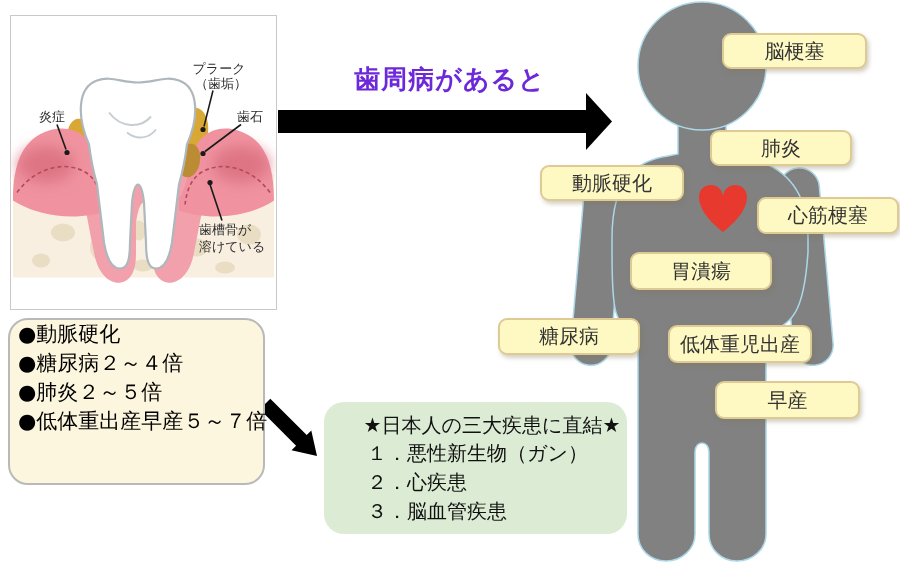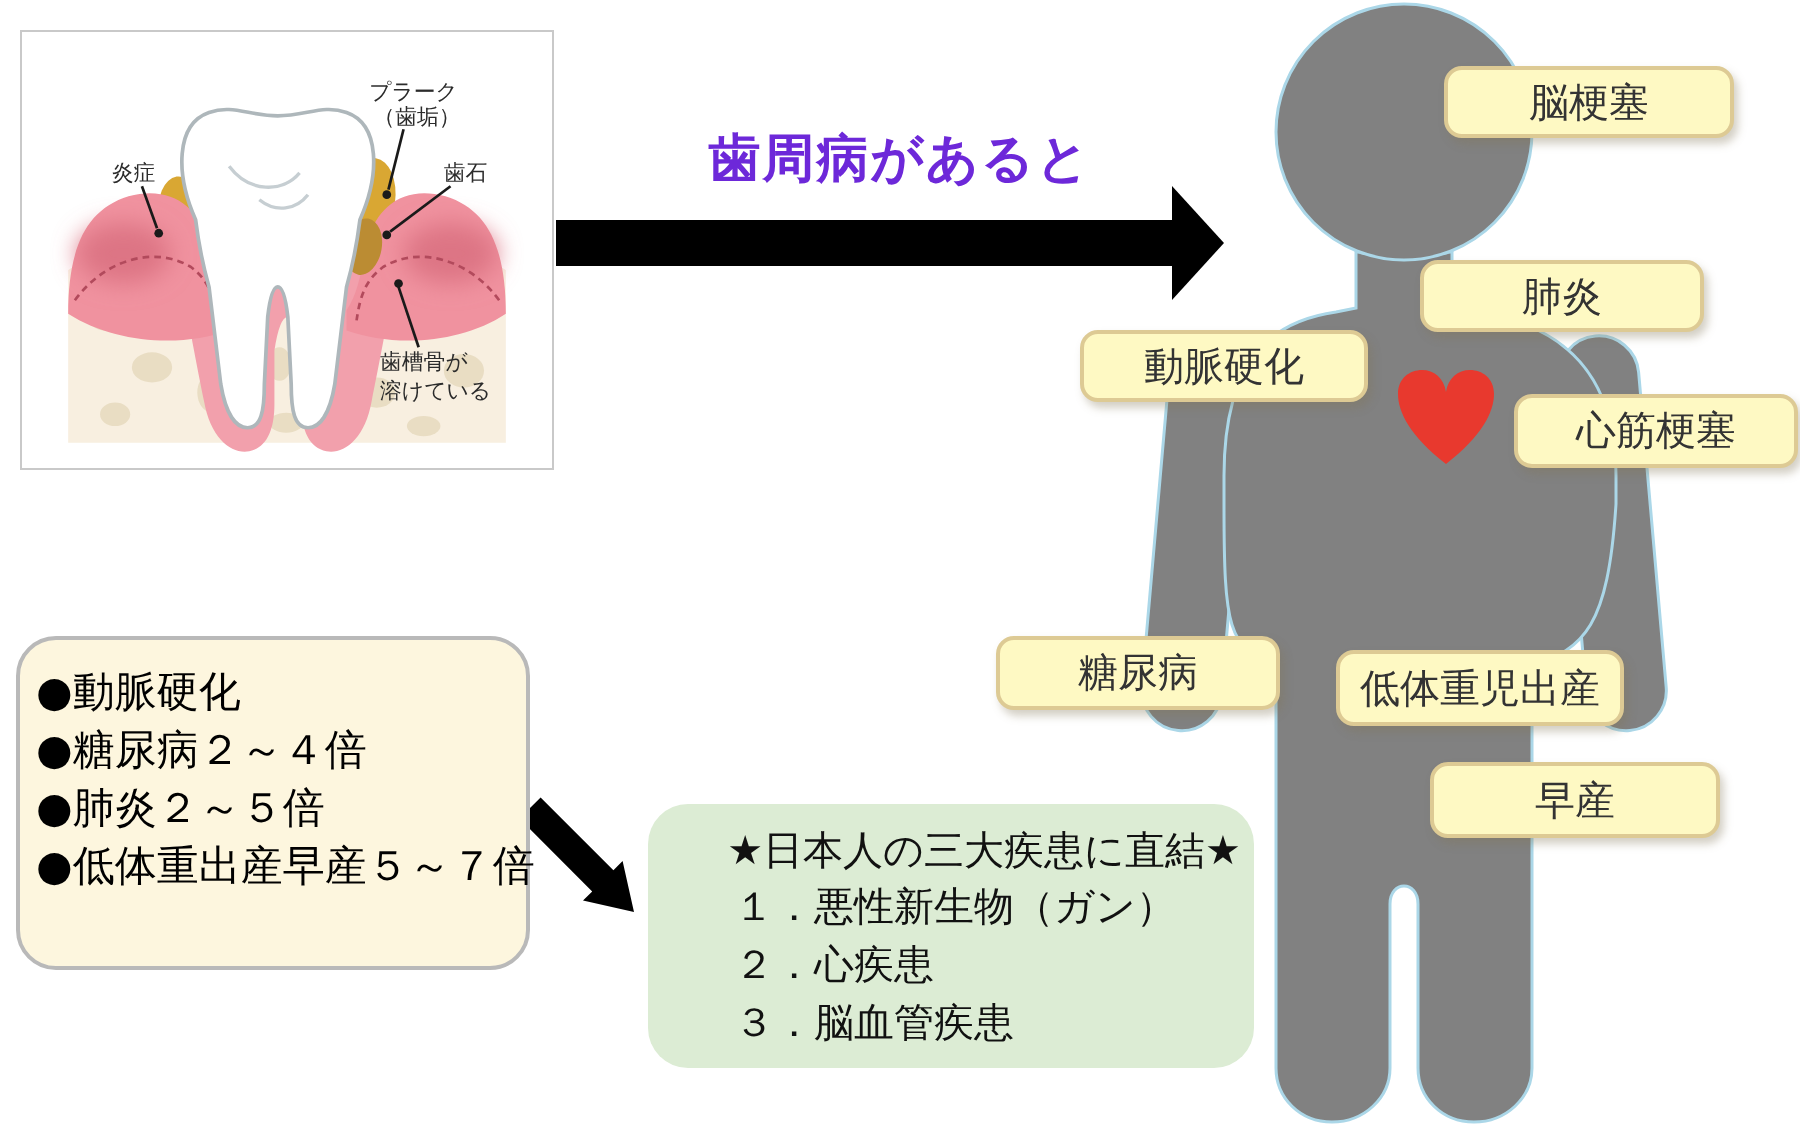--- a/index.html
+++ b/index.html
@@ -2,21 +2,21 @@
 <html><head>
 <meta charset="utf-8">
 <style>
   html,body{margin:0;padding:0;background:#fff;}
   .canvas{
     position:relative;width:900px;height:567px;overflow:hidden;background:#ffffff;
     font-family:"DejaVu Sans","Liberation Sans",sans-serif;
   }
   
   .tooth-box{
-    position:absolute;left:10px;top:15px;width:267px;height:220px;
+    position:absolute;left:10px;top:15px;width:267px;height:295px;
     background:#ffffff;border:1px solid #c9c9c9;box-sizing:border-box;
   }
   .tooth-box svg{display:block;width:100%;height:100%;}
   
   .headline{
     position:absolute;left:300px;top:62px;width:300px;text-align:center;
     font-size:26px;font-weight:bold;color:#6d28d9;letter-spacing:1px;white-space:nowrap;
   }
   
   .art{position:absolute;left:0;top:0;width:900px;height:567px;}
@@ -32,21 +32,21 @@
   .tag-doumyaku     {left:540px;top:152px;width:144px;height:36px;}
   .tag-shinkin      {left:757px;top:184px;width:142px;height:37px;}
   .tag-ikaiyou      {left:630px;top:239px;width:142px;height:38px;}
   .tag-tounyou      {left:498px;top:305px;width:142px;height:37px;}
   .tag-teitaijuu    {left:668px;top:312px;width:144px;height:38px;}
   .tag-souzan       {left:715px;top:368px;width:145px;height:38px;text-align:center;}
   
   .risk-box{
     position:absolute;left:8px;top:318px;width:257px;height:167px;
     background:#fdf6de;border:2px solid #b9b9b9;border-radius:20px;
-    box-sizing:border-box;padding:12px 8px 0 8px;z-index:4;
+    box-sizing:border-box;padding:0 8px 0 8px;z-index:4;
   }
   .risk-box .line{font-size:21px;line-height:29px;color:#000;white-space:nowrap;}
   
   .green-box{
     position:absolute;left:324px;top:402px;width:303px;height:132px;
     background:#dcecd4;border-radius:20px;box-sizing:border-box;
     padding:10px 0 0 0;z-index:4;
   }
   .green-box .gtitle{text-align:center;font-size:20px;color:#111;white-space:nowrap;margin-left:33px;}
   .green-box .gitem{font-size:20px;line-height:29px;color:#111;padding-left:43px;white-space:nowrap;}
@@ -177,20 +177,23 @@
   </div>
   <div class="tag tag-doumyaku">
     <span>動脈硬化</span>
   </div>
   <div class="tag tag-haien">
     <span>肺炎</span>
   </div>
   <div class="tag tag-shinkin">
     <span>心筋梗塞</span>
   </div>
+  <div class="tag tag-ikaiyou">
+    <span>胃潰瘍</span>
+  </div>
   <div class="tag tag-tounyou">
     <span>糖尿病</span>
   </div>
   <div class="tag tag-teitaijuu">
     <span>低体重児出産</span>
   </div>
   <div class="tag tag-souzan">
     <span>早産</span>
   </div>
 

